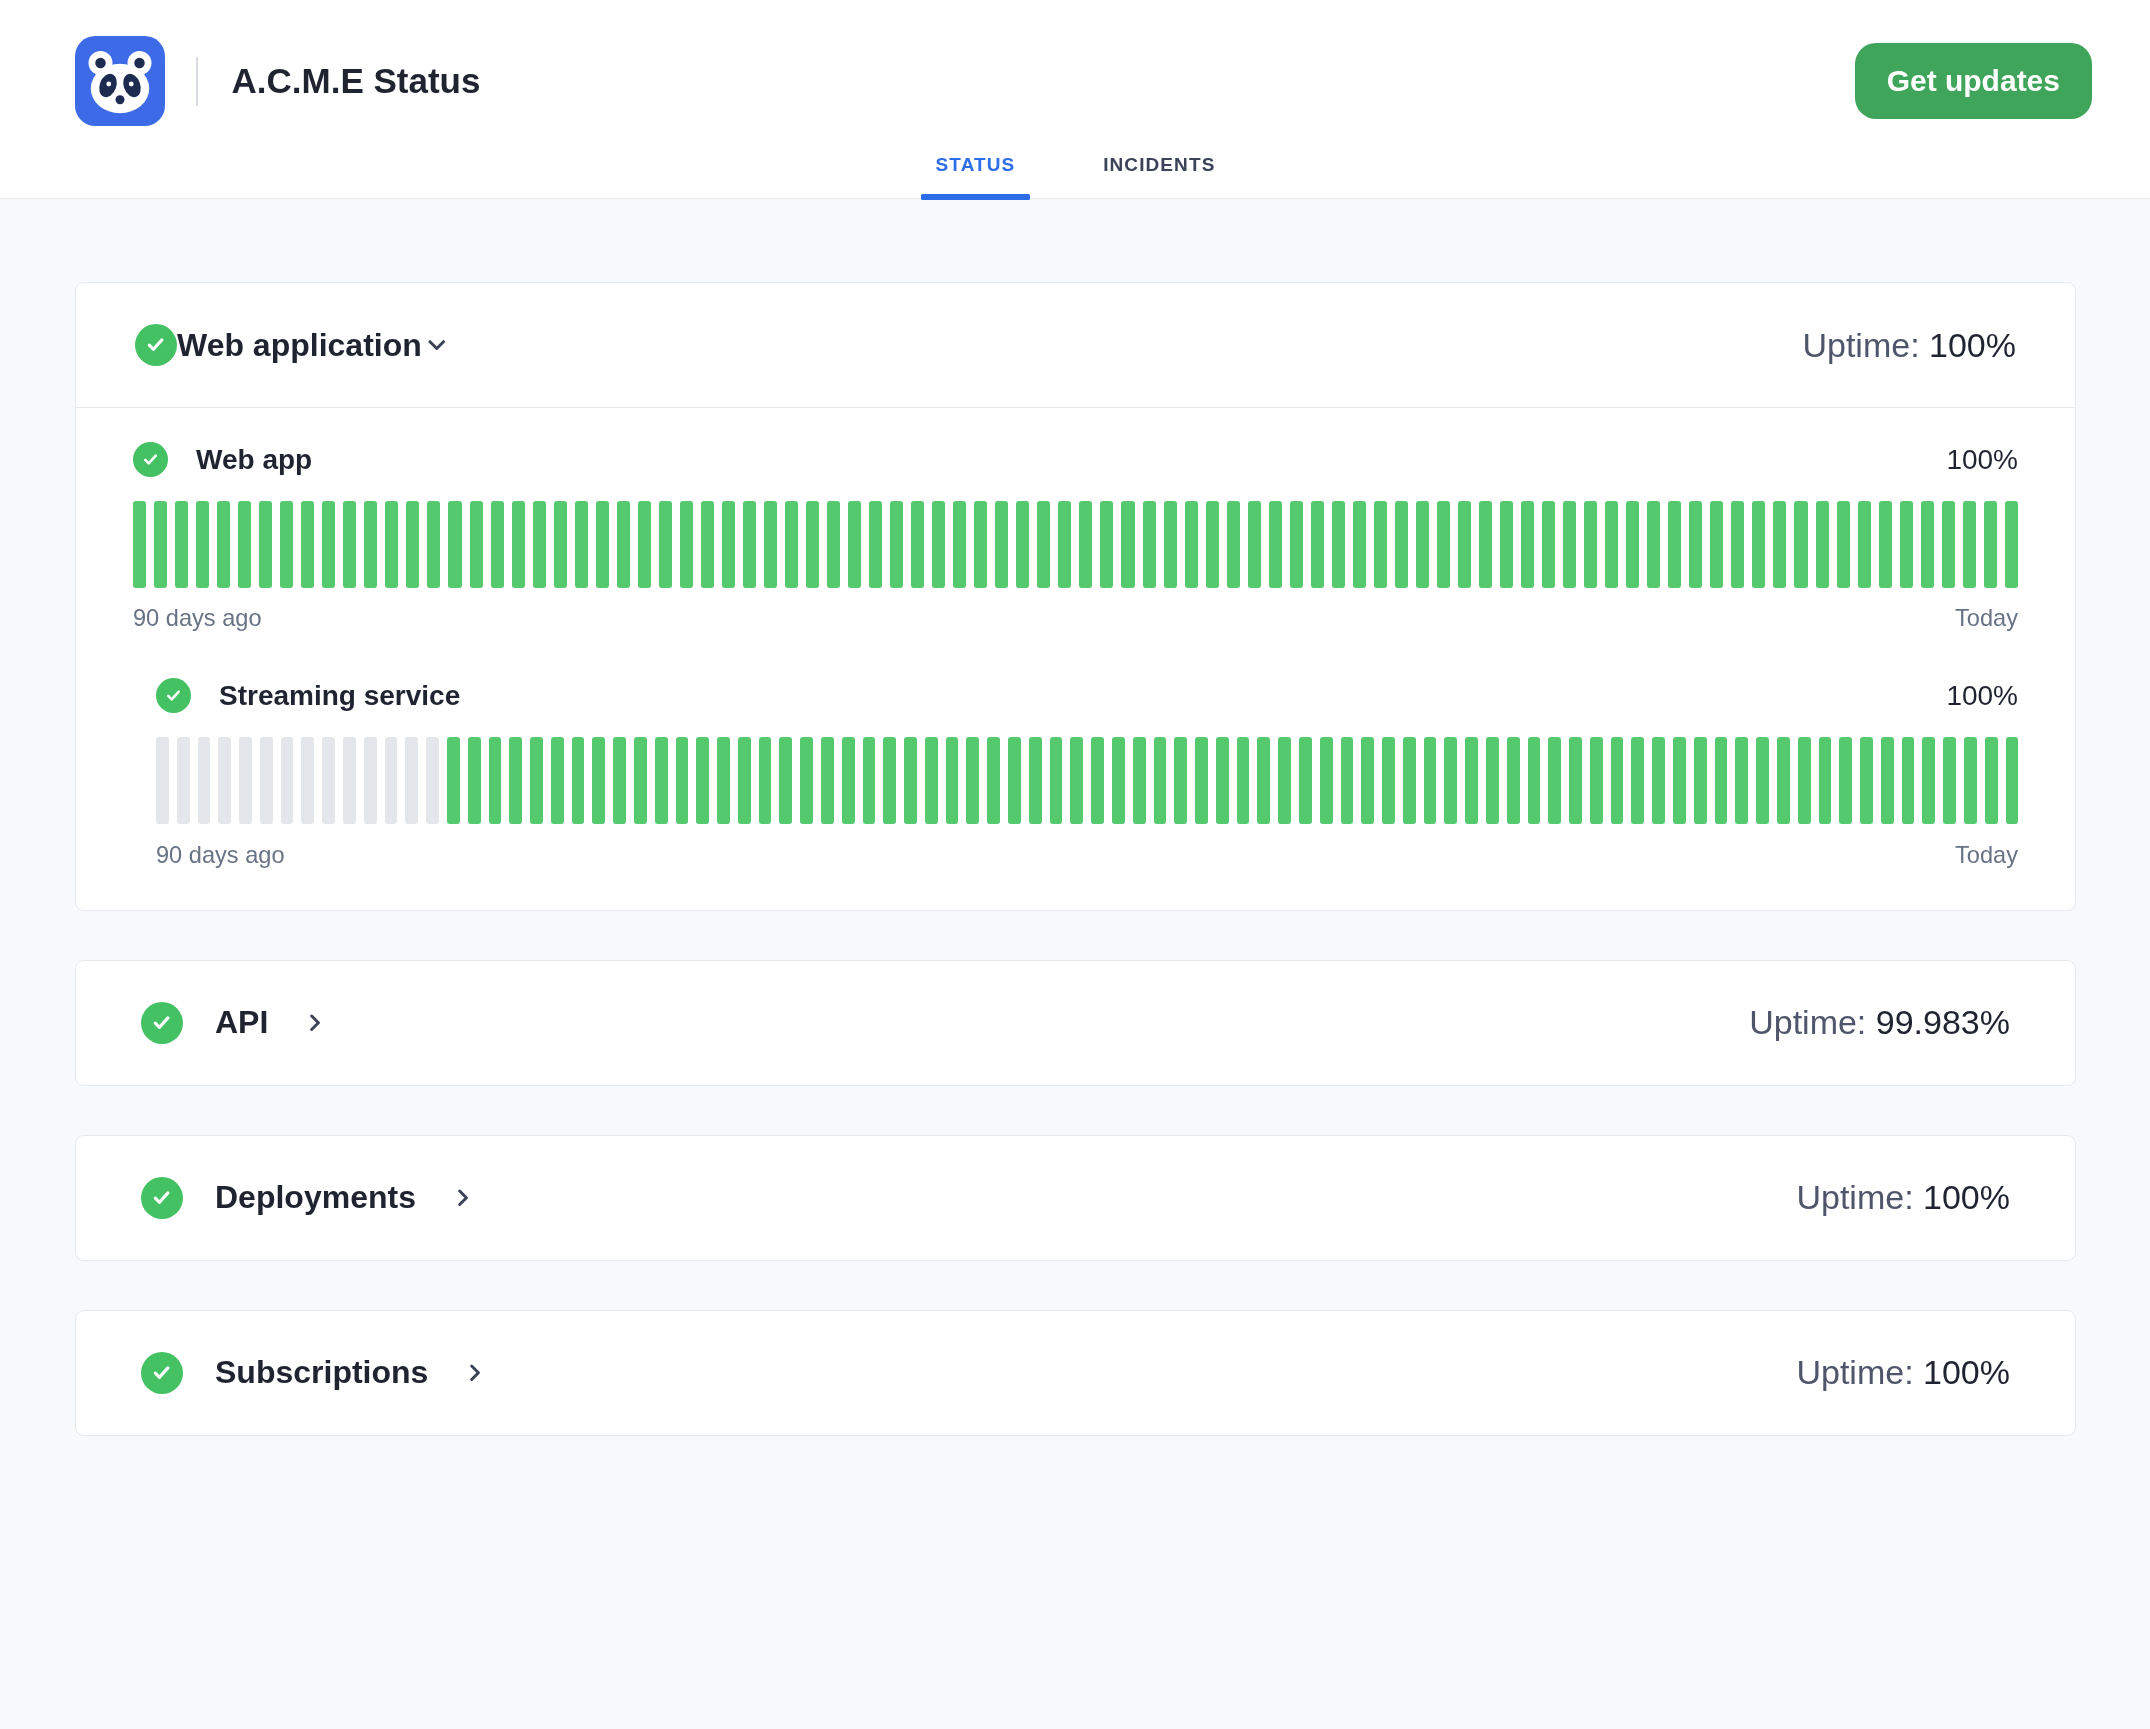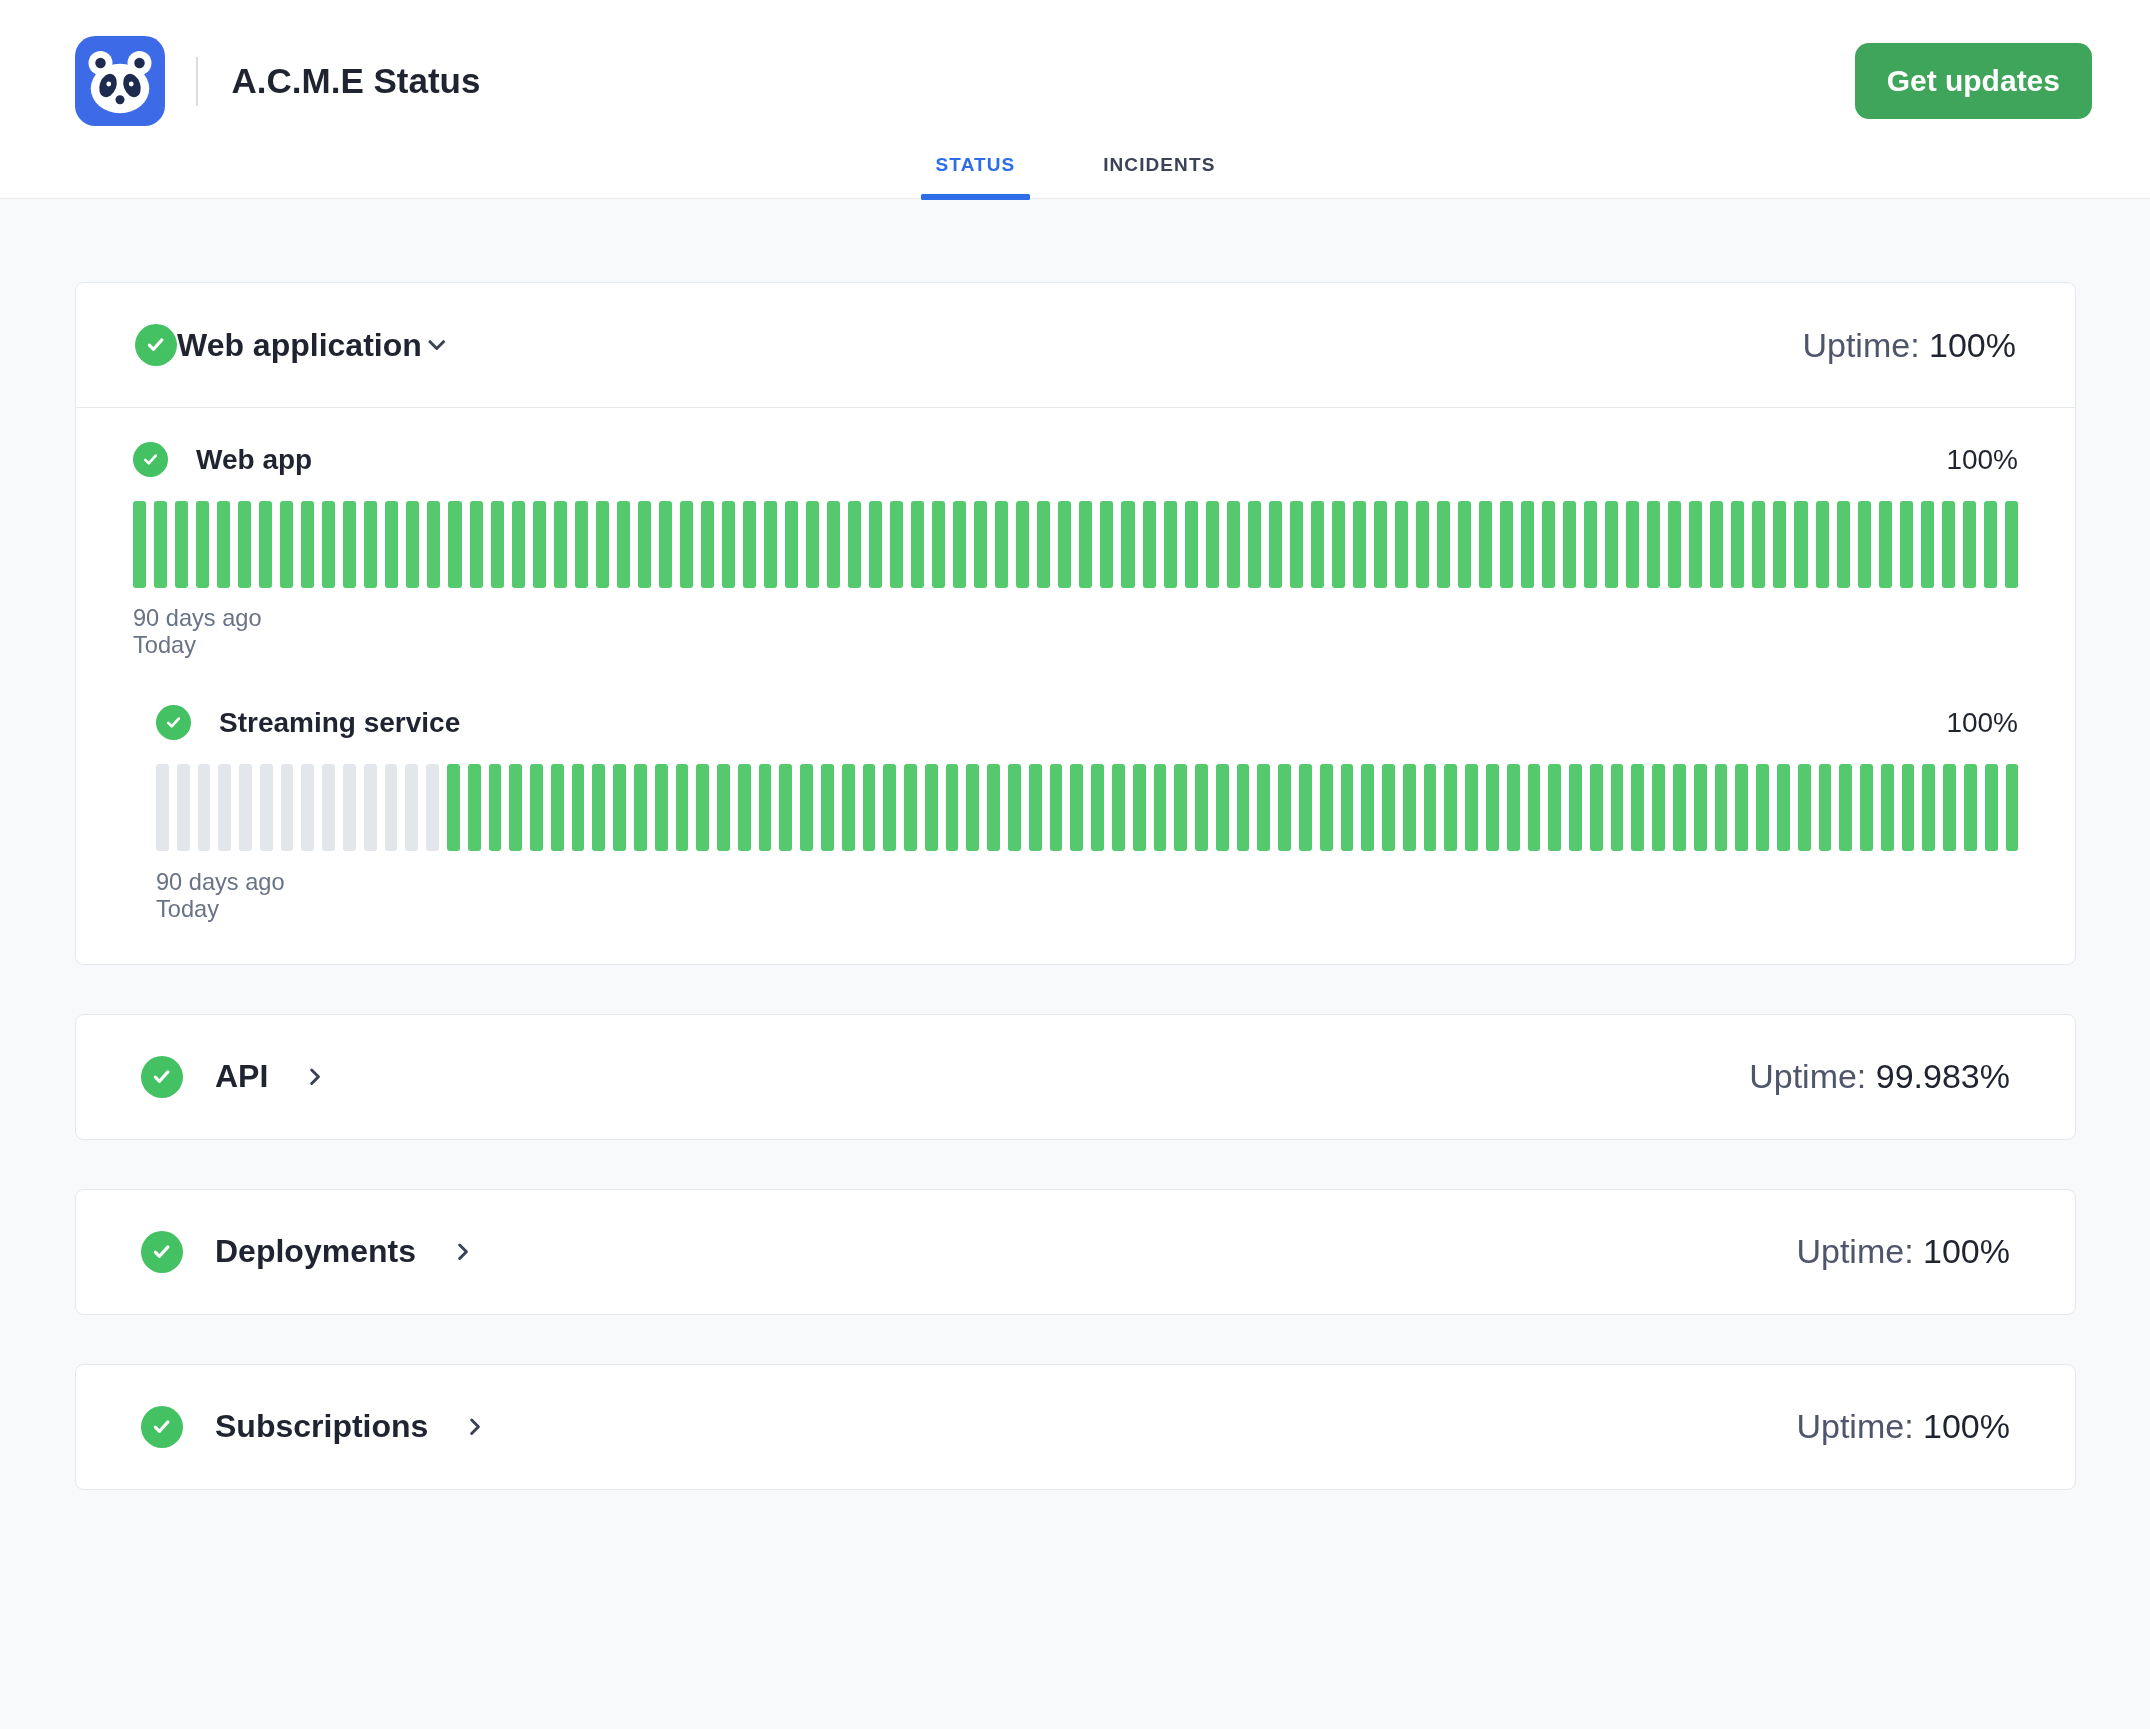--- a/index.html
+++ b/index.html
@@ -17,21 +17,21 @@
   .header { background: #fff; border-bottom: 1.5px solid #e8eaee; }
   .header-top { display: flex; align-items: center; padding: 36px 59px 0 75px; }
   .brand { display: flex; align-items: center; }
   .logo { width: 90px; height: 90px; display: block; }
   .brand-divider { width: 1.5px; height: 49px; background: #d9dde3; margin: 0 34px 0 31px; }
   .site-title { font-size: 35px; font-weight: 700; margin: 0; color: #1f2430; }
   .spacer { flex: 1; }
   .btn-updates {
     background: var(--button-green, #3FA55A);
     color: #fff; font-weight: 700; font-size: 30px;
-    border: none; border-radius: 14px; padding: 20.6px 32px;
+    border: none; border-radius: 21px; padding: 20.6px 32px;
     cursor: pointer; font-family: inherit;
   }
   .tabs { display: flex; justify-content: center; margin-top: 28px; }
   .tab {
     font-size: 19px; font-weight: 700; letter-spacing: 1.1px;
     color: #3c4257; padding: 0 5.9px 22px; margin: 0 38px;
     text-decoration: none; position: relative; cursor: pointer;
   }
   .tab.active { color: var(--accent-blue, #2E6DE8); }
   .tab.active::after {
@@ -70,21 +70,21 @@
   .comp-row { display: flex; align-items: center; gap: 28px; justify-content: space-between; }
   .comp-name { font-size: 28px; font-weight: 700; }
   .comp-val { margin-left: auto; font-size: 28px; color: #1f2430; }
 
   .bars { display: flex; gap: 8px; height: 87px; margin-top: 23.6px; align-items: stretch; }
   .bar { flex: 1; border-radius: 2.9px; }
   .bar.up { background: var(--bar-up, #55C96D); }
   .bar.empty { background: var(--bar-empty, #E3E6EA); }
   .axis {
     display: flex; justify-content: space-between;
-    margin-top: 17.7px; font-size: 23.6px; color: #697386; flex-direction: column;
+    margin-top: 17.7px; font-size: 23.6px; color: #697386;
   }
 
   .collapsed-card { display: flex; align-items: center; gap: 32px; padding: 41px 65px; cursor: pointer; }
 </style>
 </head>
 <body>
 
 <header class="header">
   <div class="header-top">
     <div class="brand">

